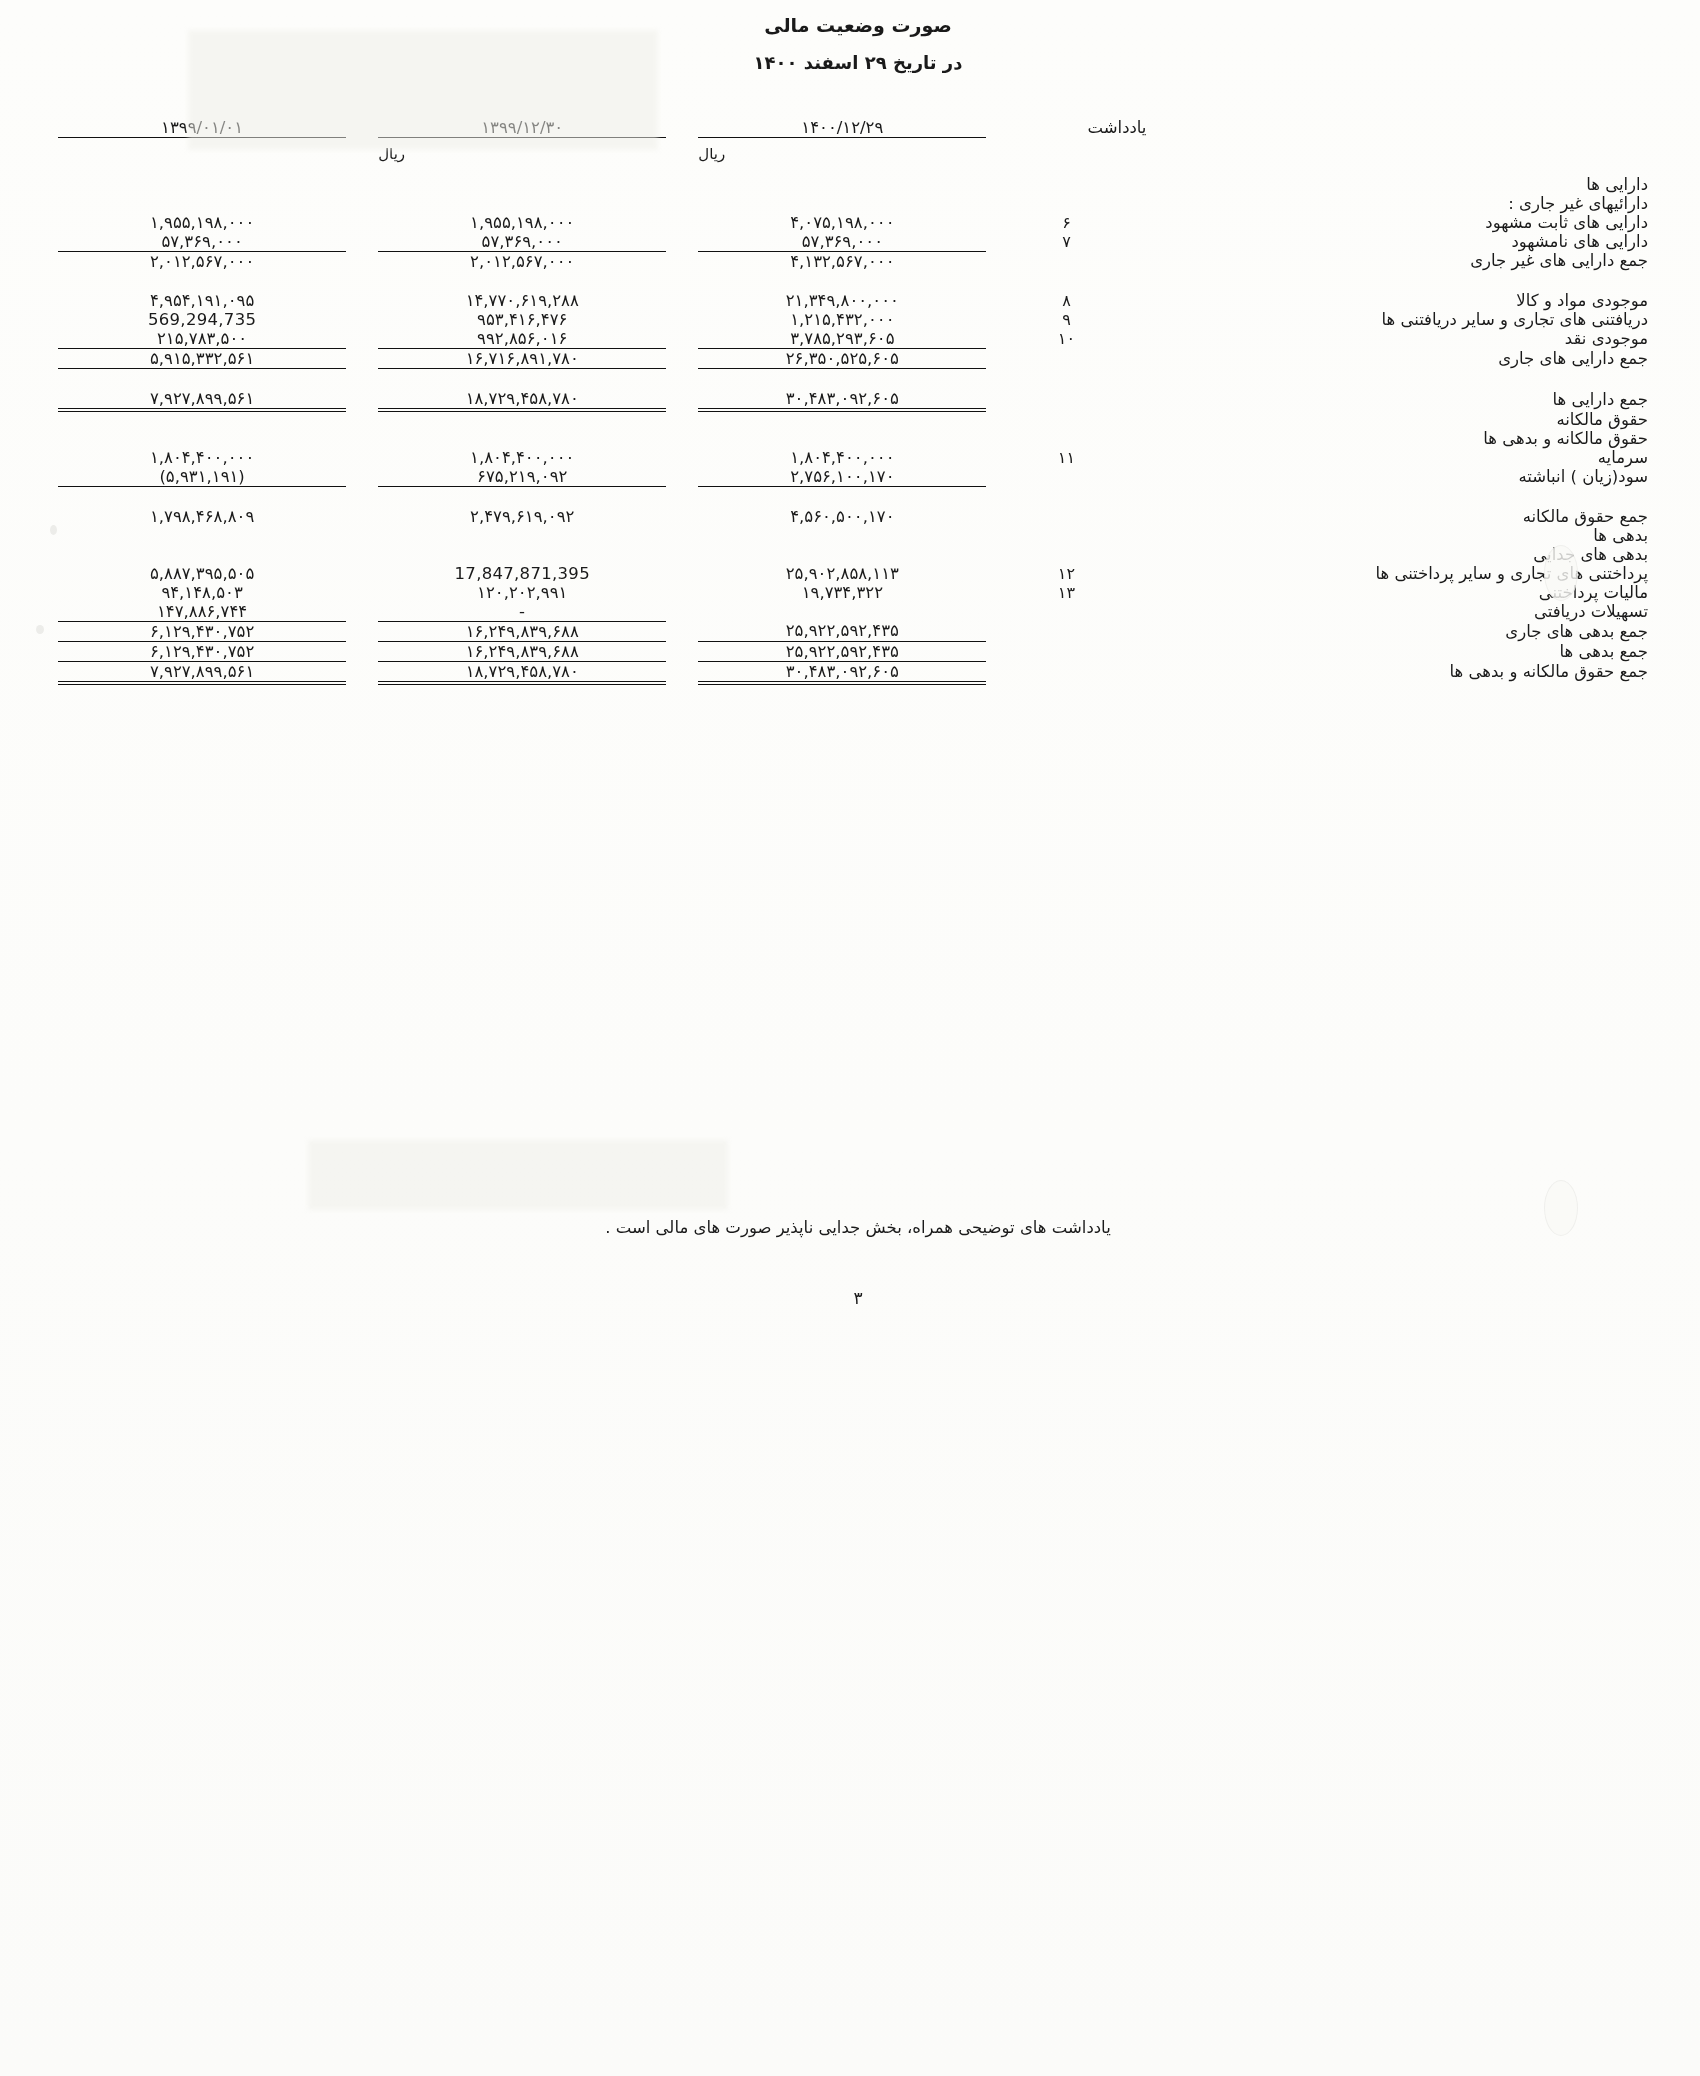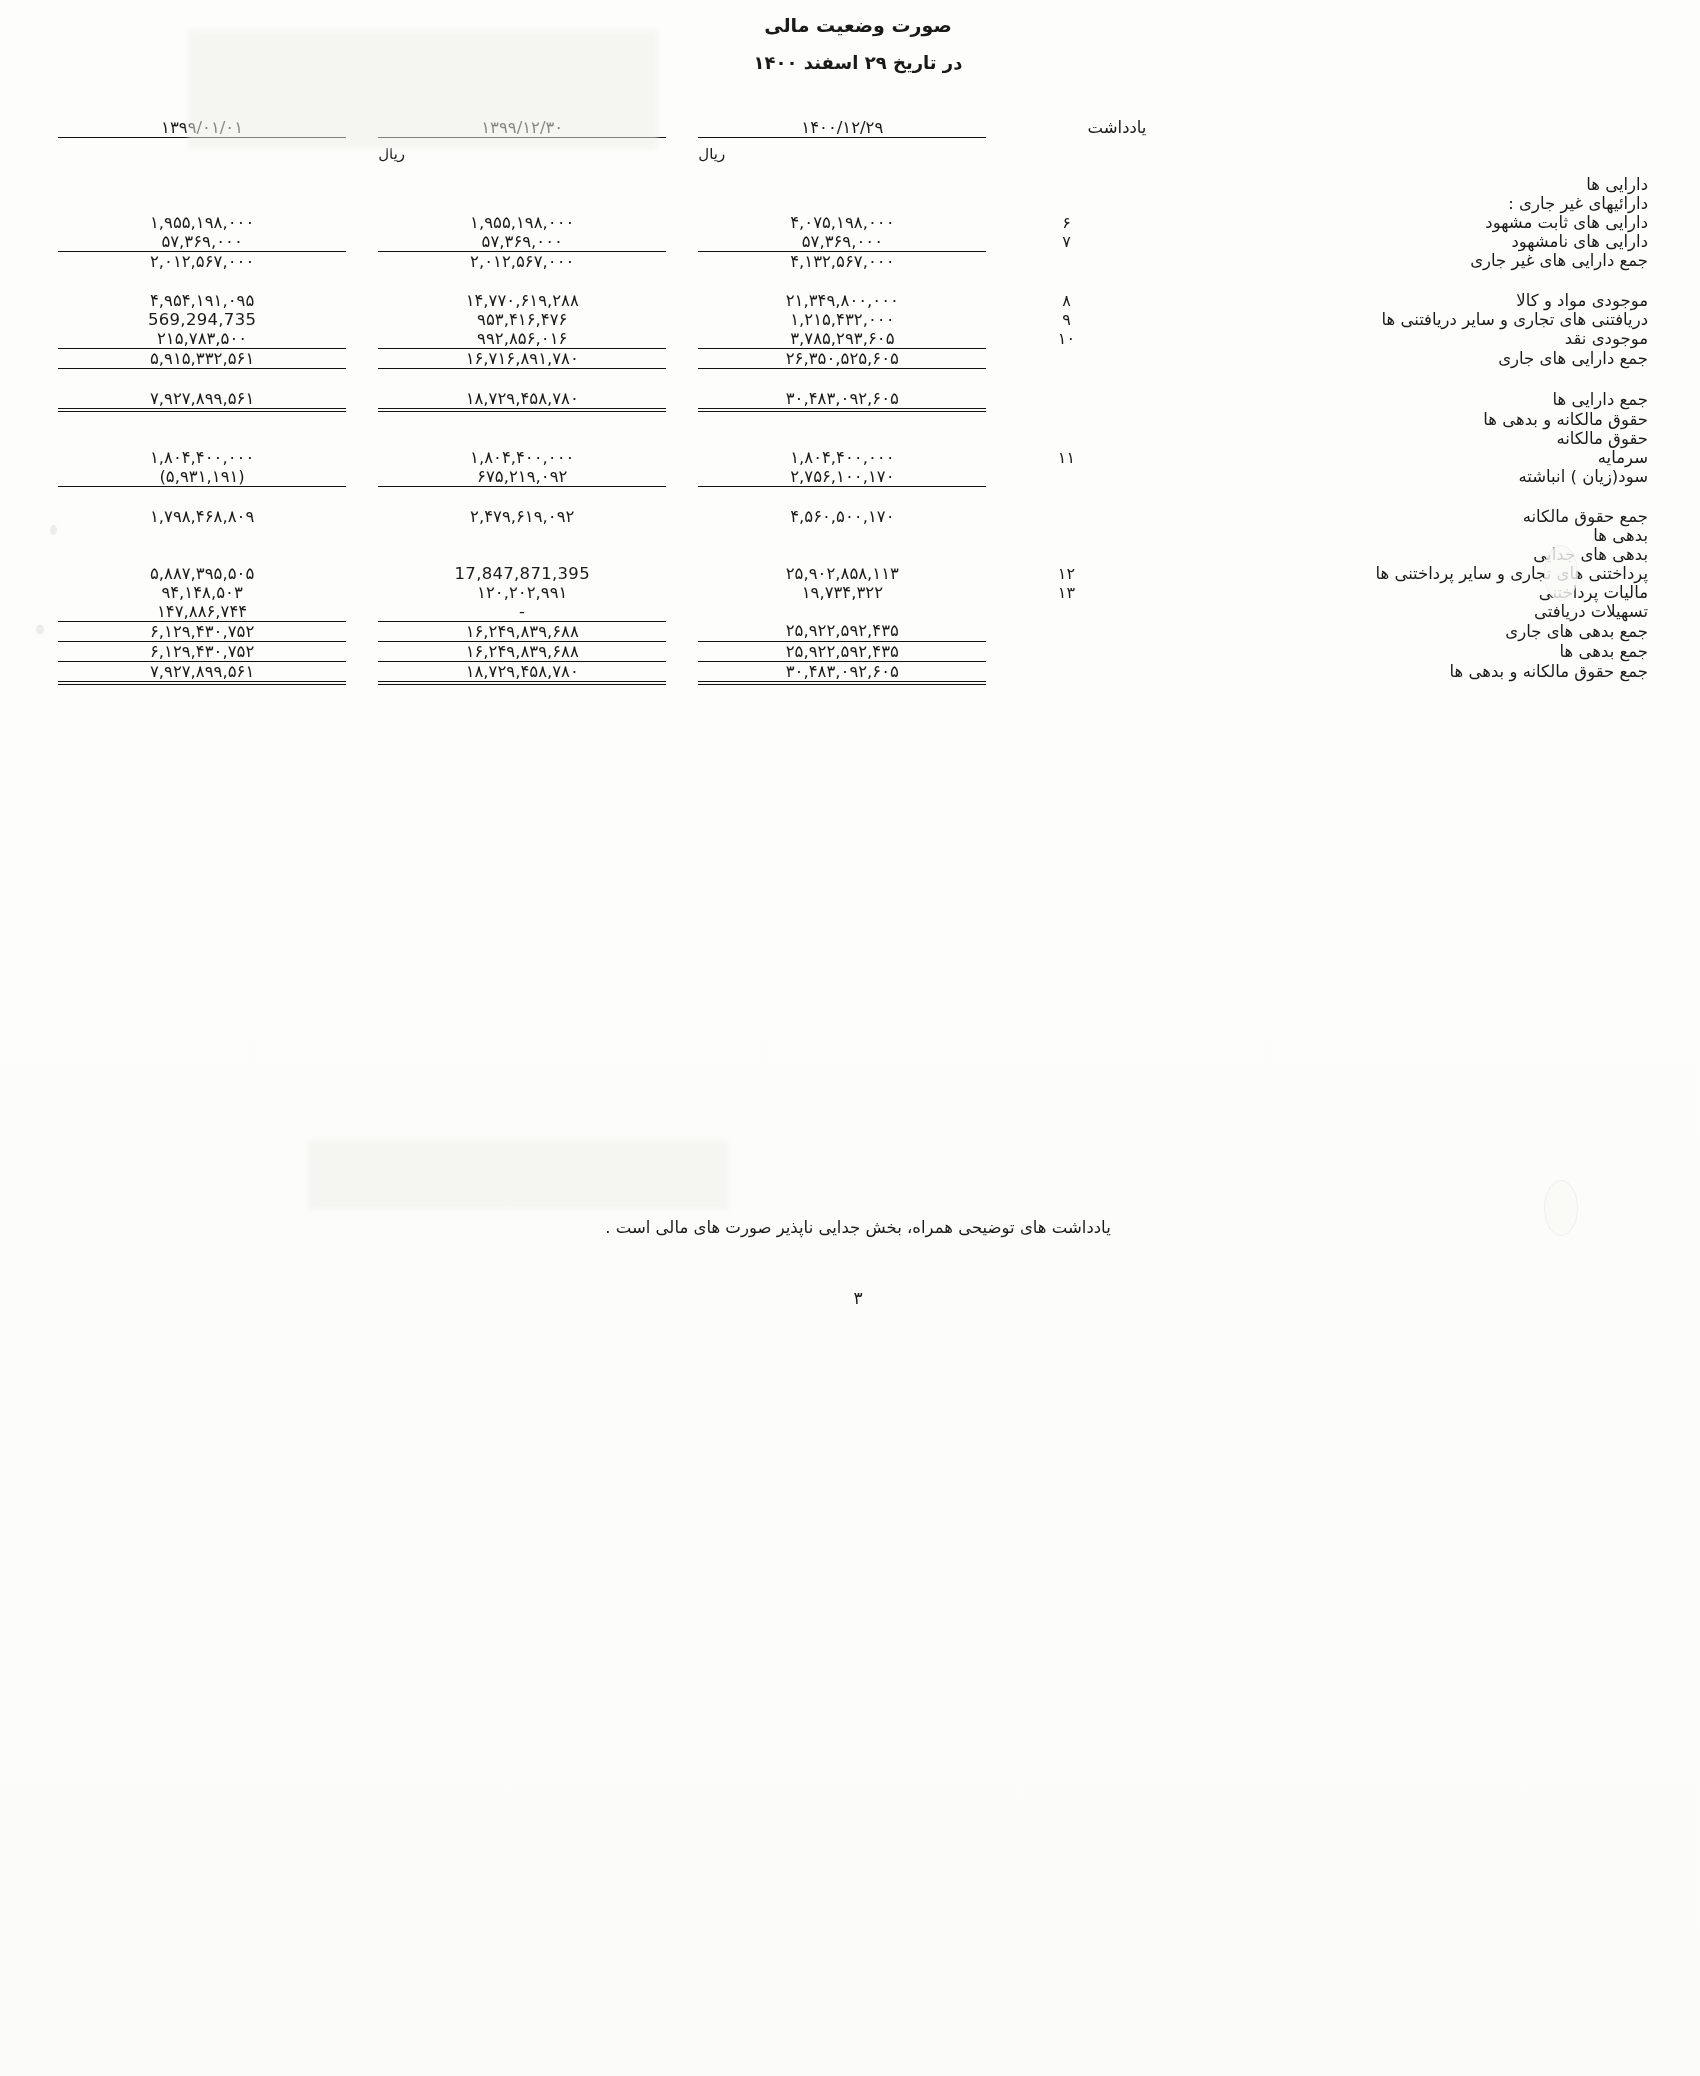--- a/index.html
+++ b/index.html
@@ -317,30 +317,30 @@
         <tr>
           <td class="lbl bold">جمع دارایی ها</td>
           <td class="note"></td>
           <td class="amt ul-double">۳۰,۴۸۳,۰۹۲,۶۰۵</td>
           <td></td>
           <td class="amt ul-double">۱۸,۷۲۹,۴۵۸,۷۸۰</td>
           <td></td>
           <td class="amt ul-double">۷,۹۲۷,۸۹۹,۵۶۱</td>
         </tr>
         <tr>
+          <td class="lbl bold">حقوق مالکانه</td>
+          <td class="note"></td>
+          <td class="amt"></td>
+          <td></td>
+          <td class="amt"></td>
+          <td></td>
+          <td class="amt"></td>
+        </tr>
+        <tr>
           <td class="lbl bold">حقوق مالکانه و بدهی ها</td>
-          <td class="note"></td>
-          <td class="amt"></td>
-          <td></td>
-          <td class="amt"></td>
-          <td></td>
-          <td class="amt"></td>
-        </tr>
-        <tr>
-          <td class="lbl bold">حقوق مالکانه</td>
           <td class="note"></td>
           <td class="amt"></td>
           <td></td>
           <td class="amt"></td>
           <td></td>
           <td class="amt"></td>
         </tr>
         <tr>
           <td class="lbl bold">سرمایه</td>
           <td class="note">۱۱</td>

